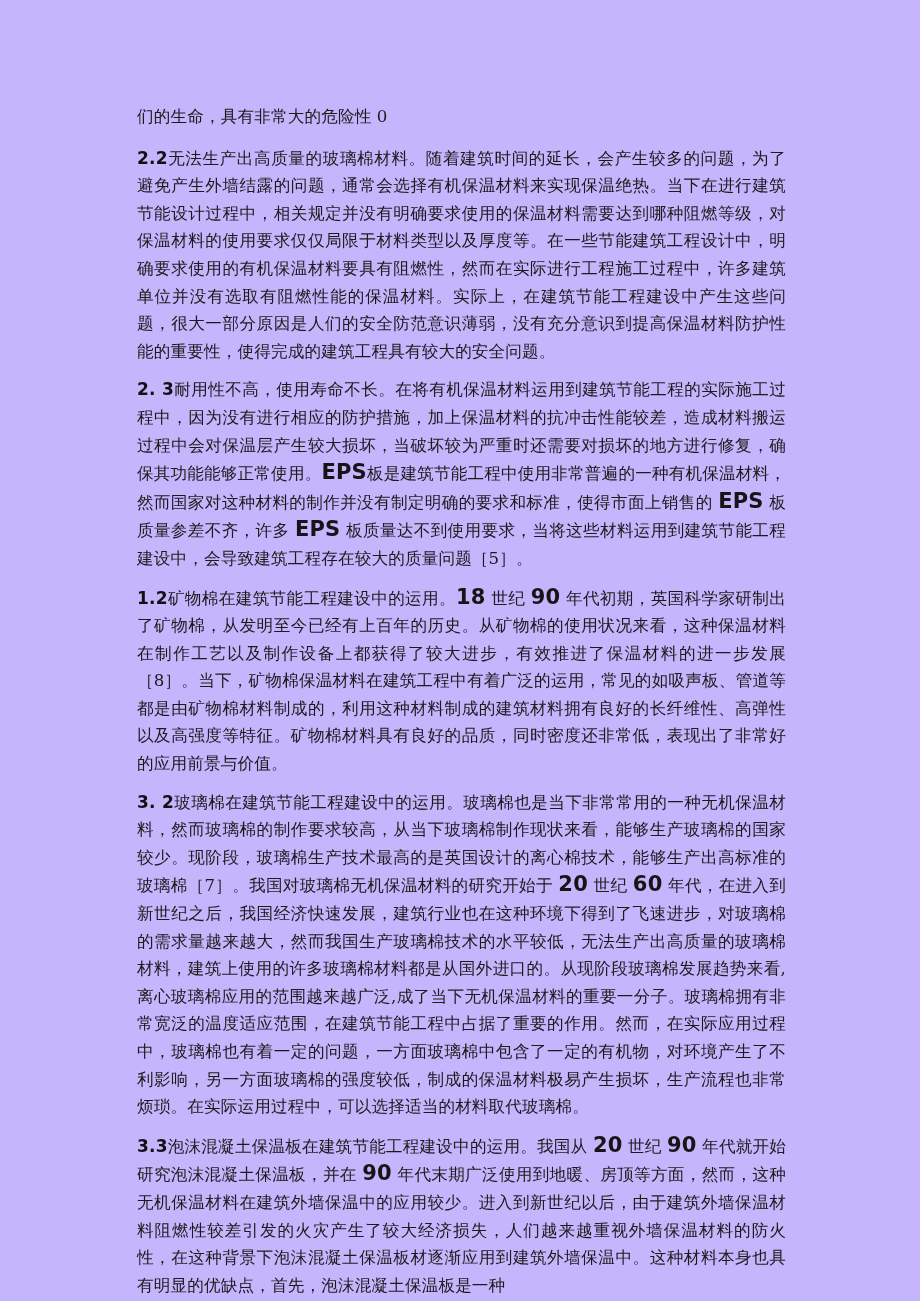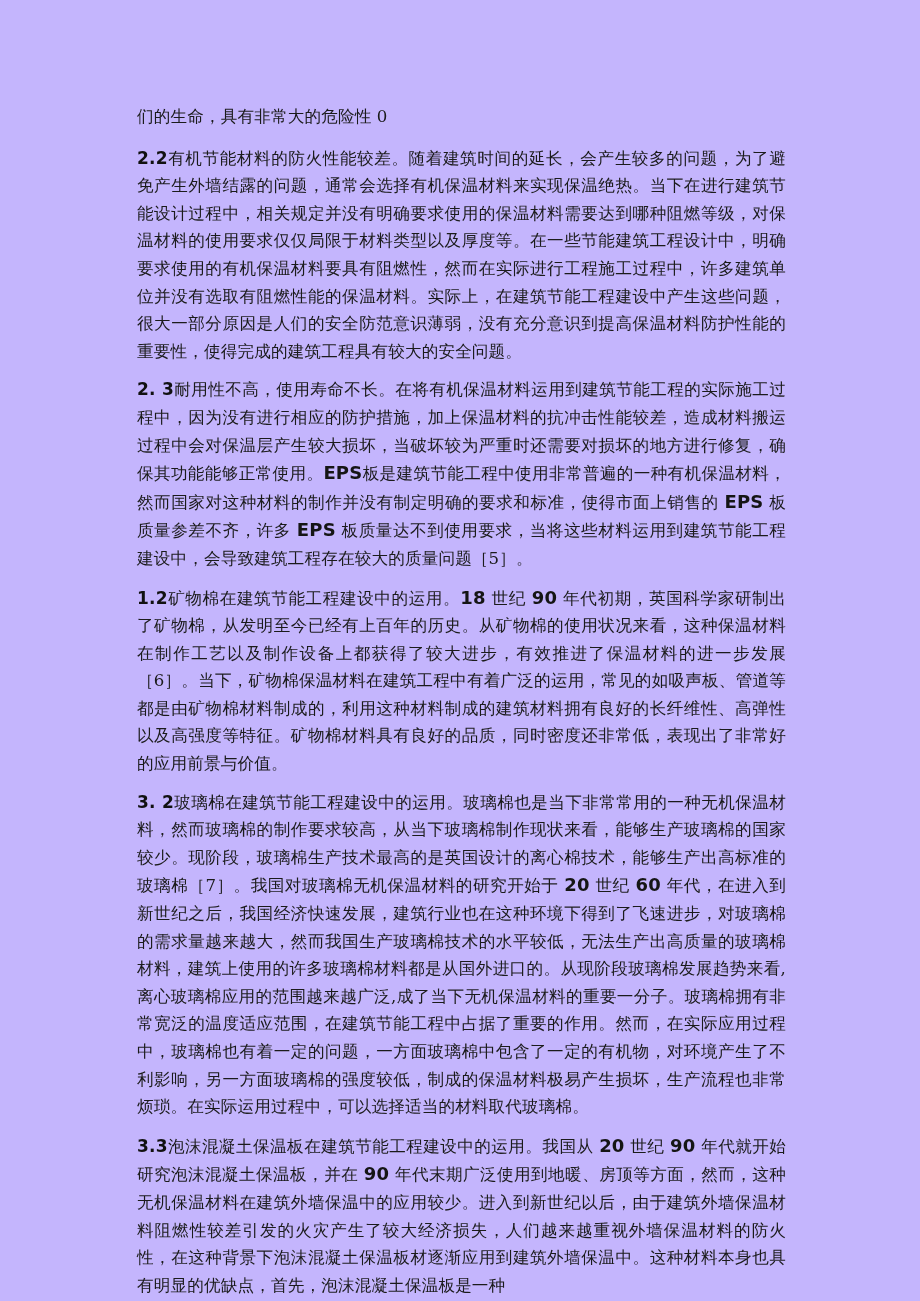--- a/index.html
+++ b/index.html
@@ -59,21 +59,21 @@
     font-weight: 700;
     font-size: 17px;
     letter-spacing: 0.2px;
     color: #111111;
   }
 
   
   .lat {
     font-family: "DejaVu Sans", "Liberation Sans", sans-serif;
     font-weight: 700;
-    font-size: 18px;
+    font-size: 21px;
     letter-spacing: 0.2px;
     color: #151515;
   }
 
   
   .heading {
     font-family: "DejaVu Sans", "Liberation Sans", sans-serif;
     font-weight: 700;
     font-size: 16.4px;
     line-height: 27.6px;
@@ -84,25 +84,25 @@
   }
 </style>
 </head>
 <body>
 
 <div class="page">
   <div class="text-column">
 
     <p class="para orphan">们的生命，具有非常大的危险性 0</p>
 
-    <p class="para"><span class="num">2.2</span><span>有机节能材料的防火性能较差。随着建筑时间的延长，会产生较多的问题，为了避免产生外墙结露的问题，通常会选择有机保温材料来实现保温绝热。当下在进行建筑节能设计过程中，相关规定并没有明确要求使用的保温材料需要达到哪种阻燃等级，对保温材料的使用要求仅仅局限于材料类型以及厚度等。在一些节能建筑工程设计中，明确要求使用的有机保温材料要具有阻燃性，然而在实际进行工程施工过程中，许多建筑单位并没有选取有阻燃性能的保温材料。实际上，在建筑节能工程建设中产生这些问题，很大一部分原因是人们的安全防范意识薄弱，没有充分意识到提高保温材料防护性能的重要性，使得完成的建筑工程具有较大的安全问题。</span></p>
+    <p class="para"><span class="num">2.2</span><span>无法生产出高质量的玻璃棉材料。随着建筑时间的延长，会产生较多的问题，为了避免产生外墙结露的问题，通常会选择有机保温材料来实现保温绝热。当下在进行建筑节能设计过程中，相关规定并没有明确要求使用的保温材料需要达到哪种阻燃等级，对保温材料的使用要求仅仅局限于材料类型以及厚度等。在一些节能建筑工程设计中，明确要求使用的有机保温材料要具有阻燃性，然而在实际进行工程施工过程中，许多建筑单位并没有选取有阻燃性能的保温材料。实际上，在建筑节能工程建设中产生这些问题，很大一部分原因是人们的安全防范意识薄弱，没有充分意识到提高保温材料防护性能的重要性，使得完成的建筑工程具有较大的安全问题。</span></p>
 
     <p class="para"><span class="num">2. 3</span><span>耐用性不高，使用寿命不长。在将有机保温材料运用到建筑节能工程的实际施工过程中，因为没有进行相应的防护措施，加上保温材料的抗冲击性能较差，造成材料搬运过程中会对保温层产生较大损坏，当破坏较为严重时还需要对损坏的地方进行修复，确保其功能能够正常使用。</span><span class="lat">EPS</span><span>板是建筑节能工程中使用非常普遍的一种有机保温材料，然而国家对这种材料的制作并没有制定明确的要求和标准，使得市面上销售的 </span><span class="lat">EPS</span><span> 板质量参差不齐，许多 </span><span class="lat">EPS</span><span> 板质量达不到使用要求，当将这些材料运用到建筑节能工程建设中，会导致建筑工程存在较大的质量问题［5］。</span></p>
 
 
-    <p class="para"><span class="num">1.2</span><span>矿物棉在建筑节能工程建设中的运用。</span><span class="lat">18</span><span> 世纪 </span><span class="lat">90</span><span> 年代初期，英国科学家研制出了矿物棉，从发明至今已经有上百年的历史。从矿物棉的使用状况来看，这种保温材料在制作工艺以及制作设备上都获得了较大进步，有效推进了保温材料的进一步发展［6］。当下，矿物棉保温材料在建筑工程中有着广泛的运用，常见的如吸声板、管道等都是由矿物棉材料制成的，利用这种材料制成的建筑材料拥有良好的长纤维性、高弹性以及高强度等特征。矿物棉材料具有良好的品质，同时密度还非常低，表现出了非常好的应用前景与价值。</span></p>
+    <p class="para"><span class="num">1.2</span><span>矿物棉在建筑节能工程建设中的运用。</span><span class="lat">18</span><span> 世纪 </span><span class="lat">90</span><span> 年代初期，英国科学家研制出了矿物棉，从发明至今已经有上百年的历史。从矿物棉的使用状况来看，这种保温材料在制作工艺以及制作设备上都获得了较大进步，有效推进了保温材料的进一步发展［8］。当下，矿物棉保温材料在建筑工程中有着广泛的运用，常见的如吸声板、管道等都是由矿物棉材料制成的，利用这种材料制成的建筑材料拥有良好的长纤维性、高弹性以及高强度等特征。矿物棉材料具有良好的品质，同时密度还非常低，表现出了非常好的应用前景与价值。</span></p>
 
     <p class="para"><span class="num">3. 2</span><span>玻璃棉在建筑节能工程建设中的运用。玻璃棉也是当下非常常用的一种无机保温材料，然而玻璃棉的制作要求较高，从当下玻璃棉制作现状来看，能够生产玻璃棉的国家较少。现阶段，玻璃棉生产技术最高的是英国设计的离心棉技术，能够生产出高标准的玻璃棉［7］。我国对玻璃棉无机保温材料的研究开始于 </span><span class="lat">20</span><span> 世纪 </span><span class="lat">60</span><span> 年代，在进入到新世纪之后，我国经济快速发展，建筑行业也在这种环境下得到了飞速进步，对玻璃棉的需求量越来越大，然而我国生产玻璃棉技术的水平较低，无法生产出高质量的玻璃棉材料，建筑上使用的许多玻璃棉材料都是从国外进口的。从现阶段玻璃棉发展趋势来看,离心玻璃棉应用的范围越来越广泛,成了当下无机保温材料的重要一分子。玻璃棉拥有非常宽泛的温度适应范围，在建筑节能工程中占据了重要的作用。然而，在实际应用过程中，玻璃棉也有着一定的问题，一方面玻璃棉中包含了一定的有机物，对环境产生了不利影响，另一方面玻璃棉的强度较低，制成的保温材料极易产生损坏，生产流程也非常烦琐。在实际运用过程中，可以选择适当的材料取代玻璃棉。</span></p>
 
     <p class="para tight"><span class="num">3.3</span><span>泡沫混凝土保温板在建筑节能工程建设中的运用。我国从 </span><span class="lat">20</span><span> 世纪 </span><span class="lat">90</span><span> 年代就开始研究泡沫混凝土保温板，并在 </span><span class="lat">90</span><span> 年代末期广泛使用到地暖、房顶等方面，然而，这种无机保温材料在建筑外墙保温中的应用较少。进入到新世纪以后，由于建筑外墙保温材料阻燃性较差引发的火灾产生了较大经济损失，人们越来越重视外墙保温材料的防火性，在这种背景下泡沫混凝土保温板材逐渐应用到建筑外墙保温中。这种材料本身也具有明显的优缺点，首先，泡沫混凝土保温板是一种 </span></p>
 
   </div>
 </div>
 
 </body></html>

